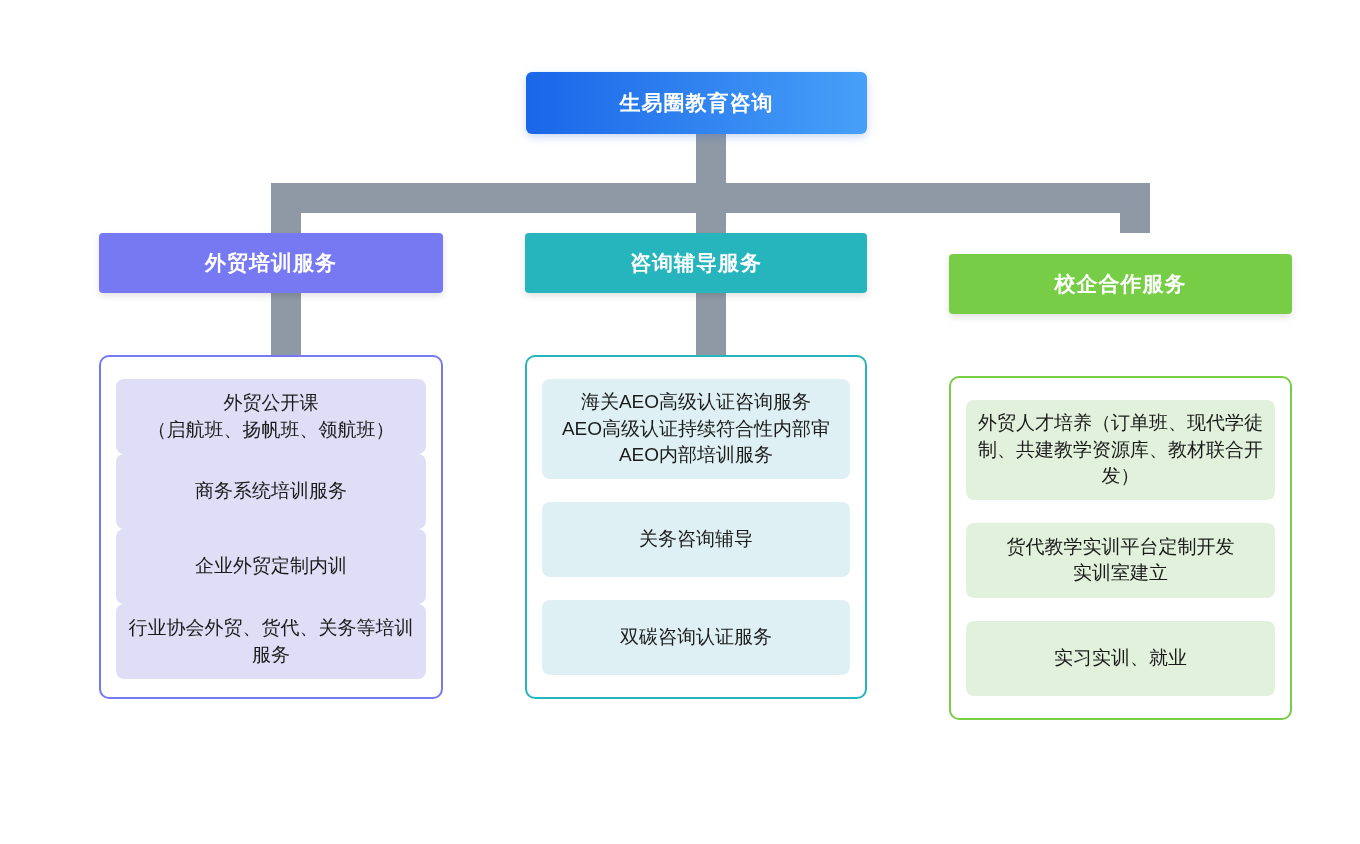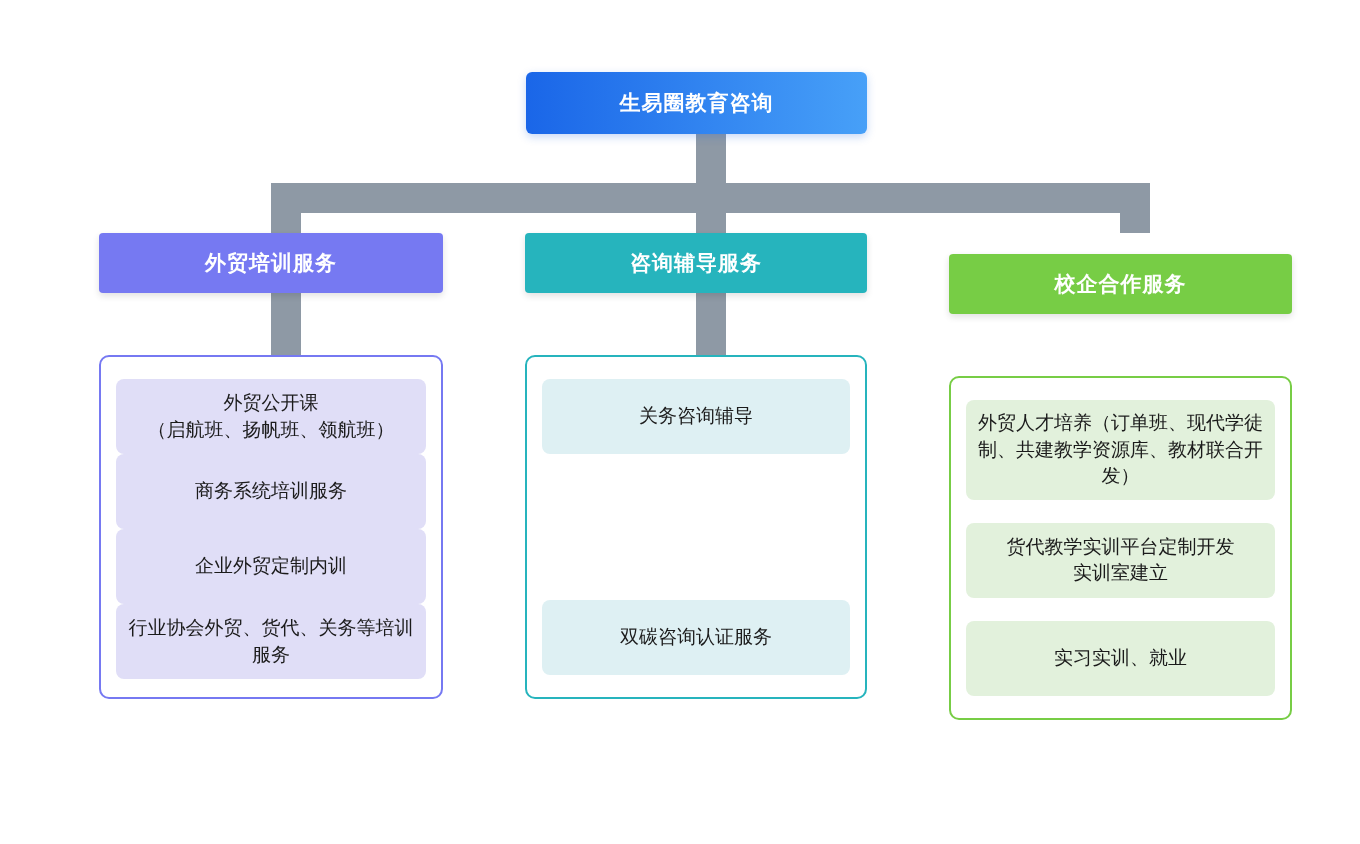--- a/index.html
+++ b/index.html
@@ -96,20 +96,23 @@
 （启航班、扬帆班、领航班）</div>
       <div class="item">商务系统培训服务</div>
       <div class="item">企业外贸定制内训</div>
       <div class="item">行业协会外贸、货代、关务等培训服务</div>
     </div>
 
   <div class="branch-header col-1" style="--accent: #26B4BD; --tint: #DEF0F3;">
     <span>咨询辅导服务</span>
   </div>
   <div class="branch-container col-1" style="--accent: #26B4BD; --tint: #DEF0F3;">
+      <div class="item">海关AEO高级认证咨询服务
+AEO高级认证持续符合性内部审
+AEO内部培训服务</div>
       <div class="item">关务咨询辅导</div>
       <div class="item">双碳咨询认证服务</div>
     </div>
 
   <div class="branch-header col-2" style="--accent: #77CD45; --tint: #E2F1DC;">
     <span>校企合作服务</span>
   </div>
   <div class="branch-container col-2" style="--accent: #77CD45; --tint: #E2F1DC;">
       <div class="item">外贸人才培养（订单班、现代学徒制、共建教学资源库、教材联合开发）</div>
       <div class="item">货代教学实训平台定制开发

